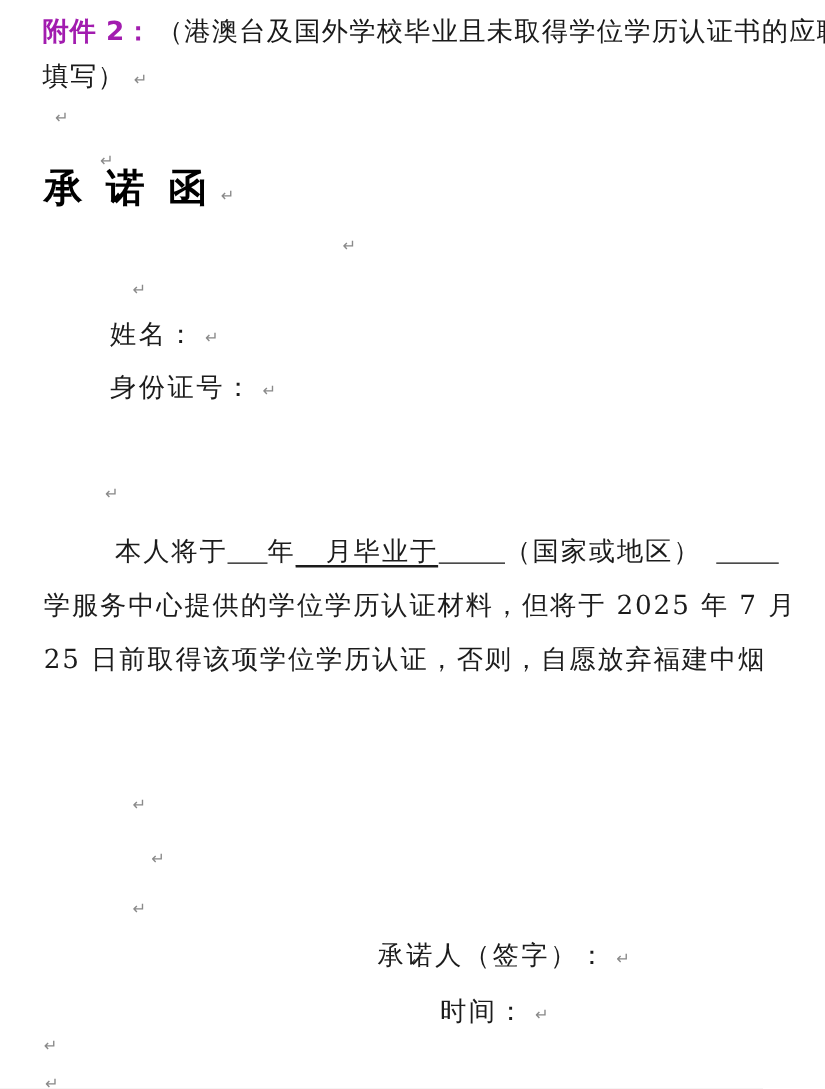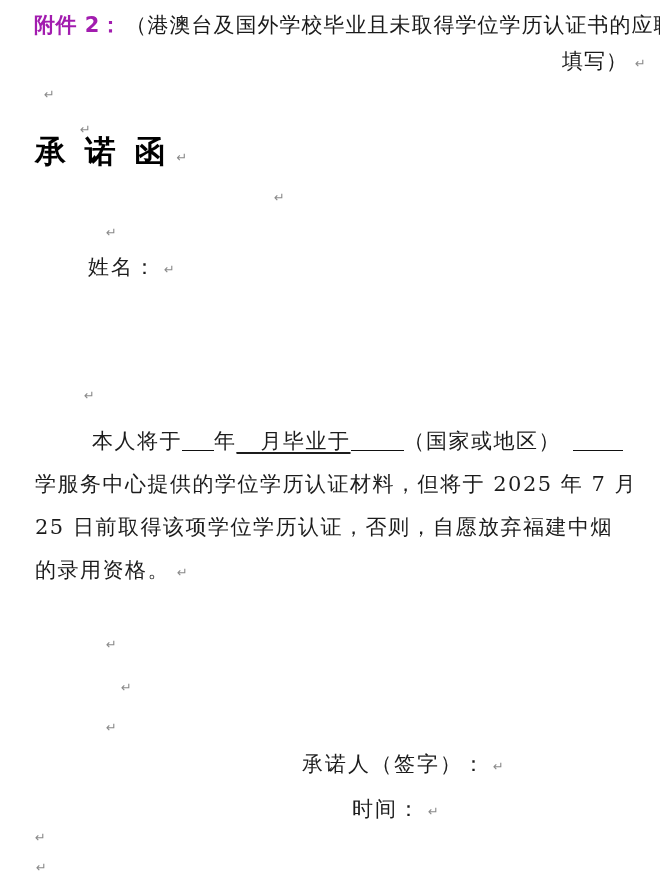--- a/index.html
+++ b/index.html
@@ -11,21 +11,21 @@
     font-family:"DejaVu Serif", serif;
     color:#1c1c1c;
   }
   
   .hdr{
     position:absolute;left:34px;width:612px;
     font-size:21px;line-height:28px;letter-spacing:1px;
     color:#1a1a1a;white-space:nowrap;
   }
   .hdr1{top:11px;}
-  .hdr2{top:47px;text-align:right;}
+  .hdr2{top:47px;}
   .hdr-prefix{
     font-family:"DejaVu Sans", sans-serif;
     font-weight:bold;color:#a21caf;letter-spacing:0.5px;margin-right:4px;
   }
   
   .doc-title{
     position:absolute;left:35px;top:133px;width:620px;
     text-align:left;
     font-family:"DejaVu Sans", sans-serif;
     font-weight:bold;color:#000;
@@ -100,29 +100,31 @@
     <span>承 诺 函</span><span class="pmark inline">↵</span>
   </div>
 
   <span class="pmark abs" style="left:274px;top:191px;">↵</span>
   <span class="pmark abs" style="left:106px;top:226px;">↵</span>
 
   <div class="fields">
     <div class="field-line">
       <span>姓名：</span><span class="pmark inline">↵</span>
     </div>
+    <div class="field-line">
+      <span>身份证号：</span><span class="pmark inline">↵</span>
+    </div>
   </div>
 
   <span class="pmark abs" style="left:84px;top:389px;">↵</span>
 
   <div class="body-par" id="body-par">
       <div class="body-line first"><span class="t">本人将于</span><span class="blank" style="width: 32px;"></span><span class="t">年</span><span class="wavy">__月毕业于</span><span class="blank" style="width: 53px;"></span><span class="t">（国家或地区）</span><span class="gap" style="width: 12px;"></span><span class="blank" style="width: 50px;"></span></div>
       <div class="body-line"><span class="t">学服务中心提供的学位学历认证材料，但将于 2025 年 7 月</span></div>
       <div class="body-line"><span class="t">25 日前取得该项学位学历认证，否则，自愿放弃福建中烟</span></div>
-      <div class="body-line"><span class="t">的录用资格。</span><span class="pmark inline">↵</span></div>
     </div>
 
   <span class="pmark abs" style="left:106px;top:638px;">↵</span>
   <span class="pmark abs" style="left:121px;top:681px;">↵</span>
   <span class="pmark abs" style="left:106px;top:721px;">↵</span>
 
   <div class="sig">
     <span>承诺人（签字）：</span><span class="pmark inline">↵</span>
   </div>
   <div class="date">

